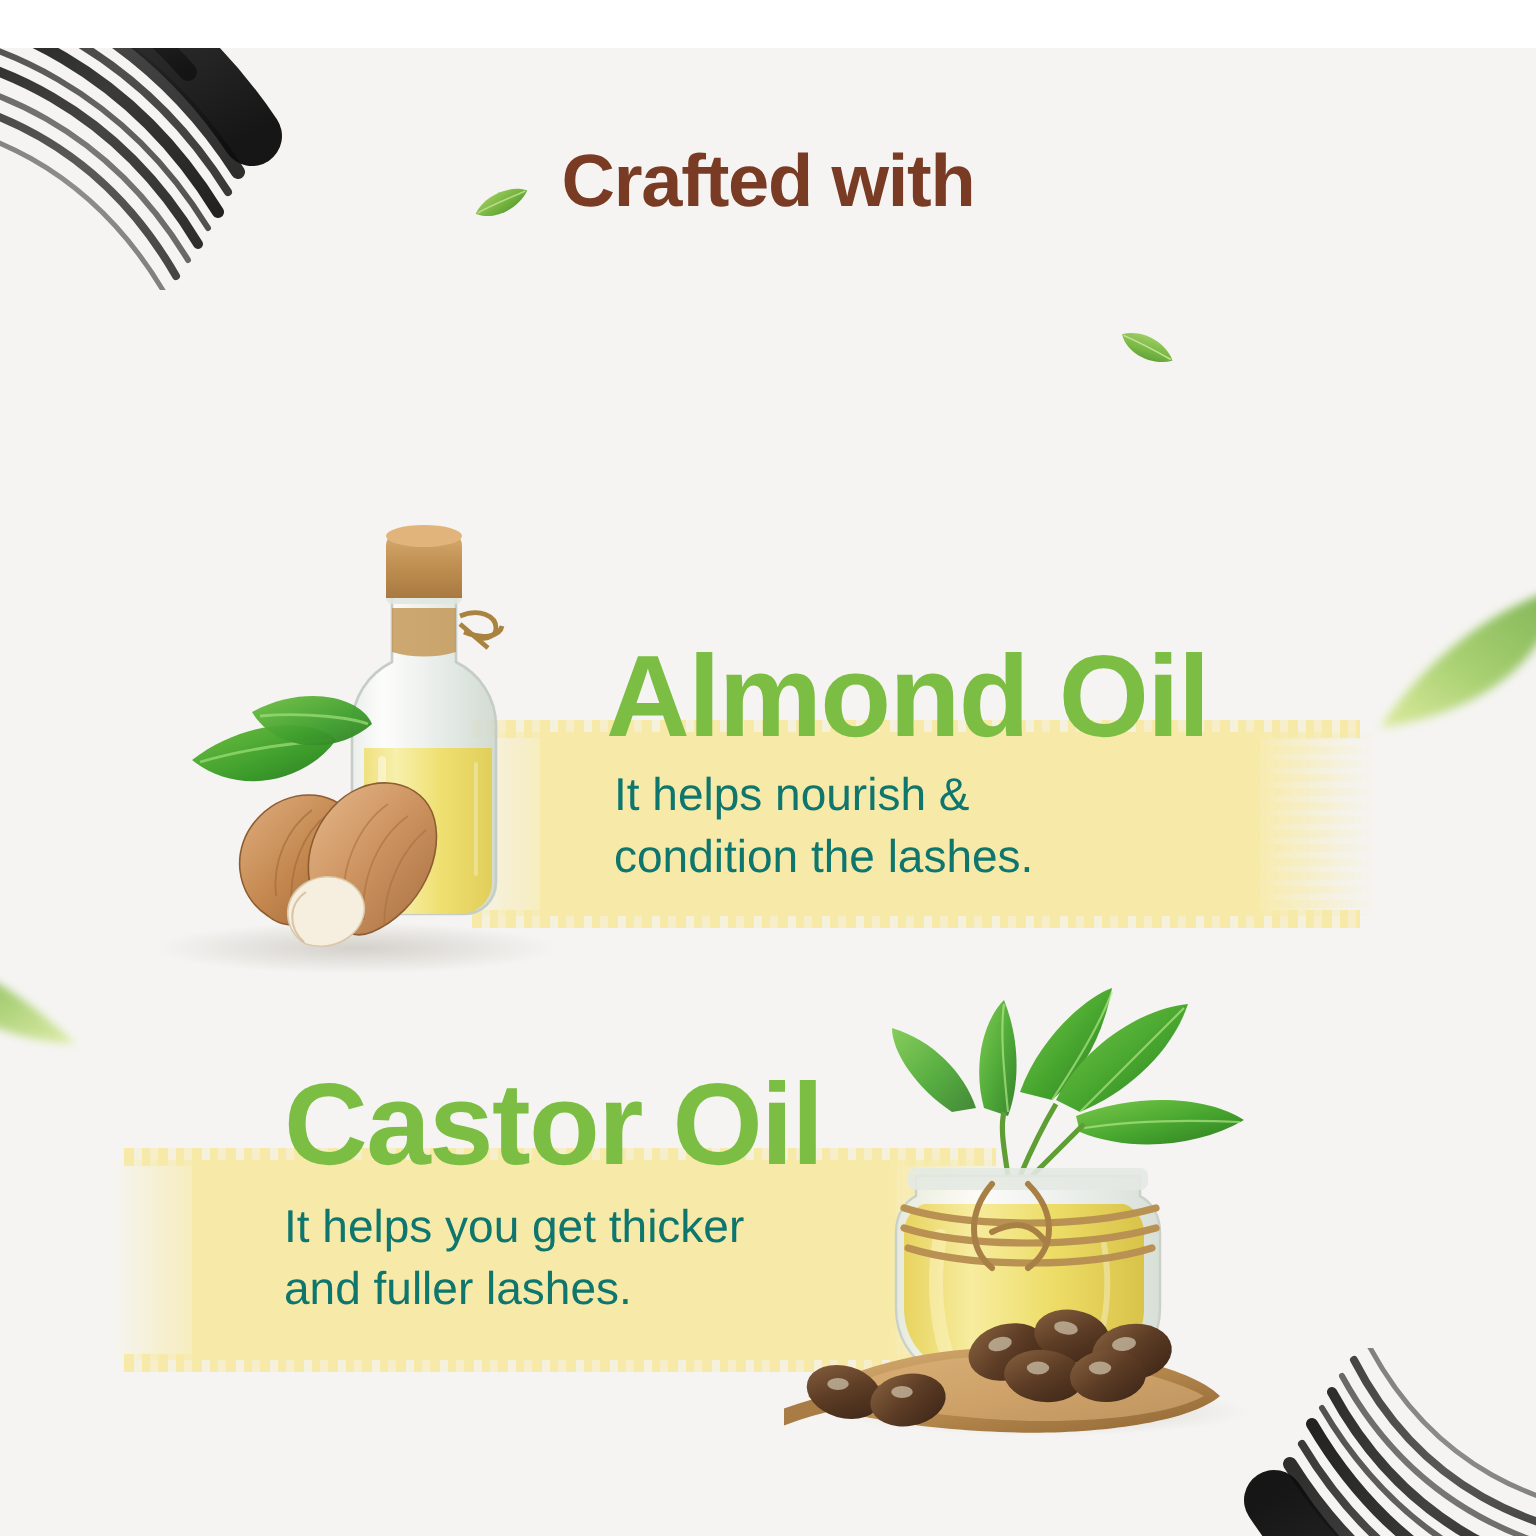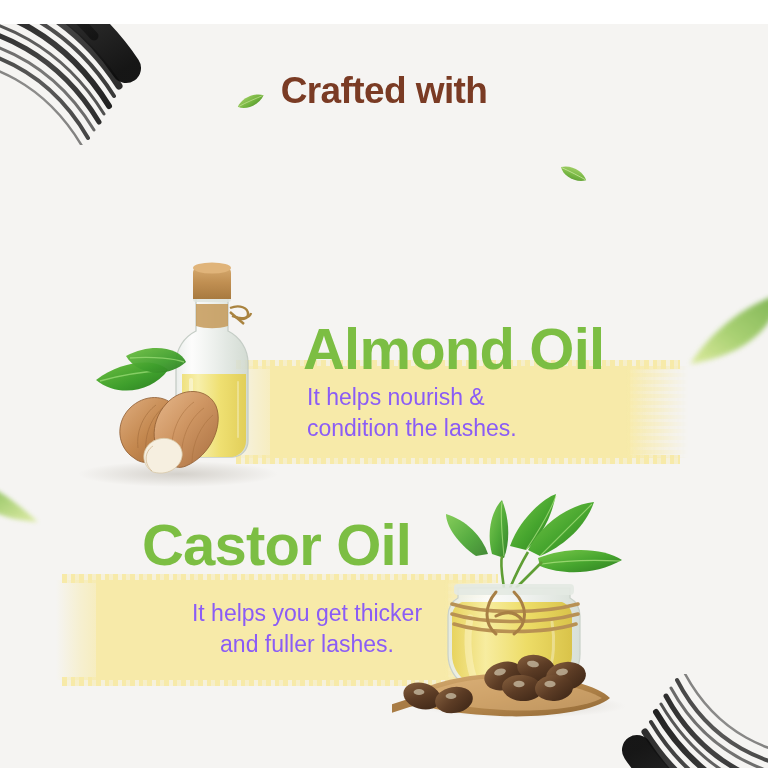--- a/index.html
+++ b/index.html
@@ -107,21 +107,21 @@
     left: -34px; right: -50px;
     height: 9px;
     background: repeating-linear-gradient(90deg,
       #f7eaa9 0 5px, rgba(247,234,169,.30) 5px 9px, #f7eaa9 9px 13px, rgba(247,234,169,.55) 13px 17px);
   }
   .band-fray-top { top: -6px; }
   .band-fray-bottom { bottom: -6px; }
 
   .ing-desc {
     position: absolute;
-    color: #8b5cf6;
+    color: #0f766e;
     font-size: 23px;
     font-weight: 400;
     line-height: 1.35;
     z-index: 4;
     white-space: pre-line;
   }
 
   
   .photo { position: absolute; z-index: 3; }
 </style>
@@ -421,24 +421,24 @@
           <ellipse cx="141" cy="172" rx="6" ry="3.2" transform="rotate(10 141 172)"></ellipse>
           <ellipse cx="170" cy="180" rx="6" ry="3.4" transform="rotate(-8 170 180)"></ellipse>
           <ellipse cx="127" cy="192" rx="5.6" ry="3.2"></ellipse>
           <ellipse cx="158" cy="192" rx="5.6" ry="3.2"></ellipse>
           <ellipse cx="27" cy="200" rx="5.4" ry="3"></ellipse>
           <ellipse cx="59" cy="204" rx="5.4" ry="3"></ellipse>
         </g>
       </g>
     </svg>
 
-    <div class="ing-title" style="left:142px; top:492px;">Castor Oil</div>
+    <div class="ing-title" style="left:142px; top:510px;">Castor Oil</div>
 
     <div class="band" style="left:96px; top:556px; width:352px; height:100px;">
       <div class="band-fray-top"></div>
       <div class="band-fray-bottom"></div>
     </div>
 
-    <div class="ing-desc" style="left:142px; top:574px; width:330px;text-align:center;">It helps you get thicker
+    <div class="ing-desc" style="left:142px; top:574px; width:330px;">It helps you get thicker
 and fuller lashes.</div>
   </div>
 
 </div>
 
 </body></html>

